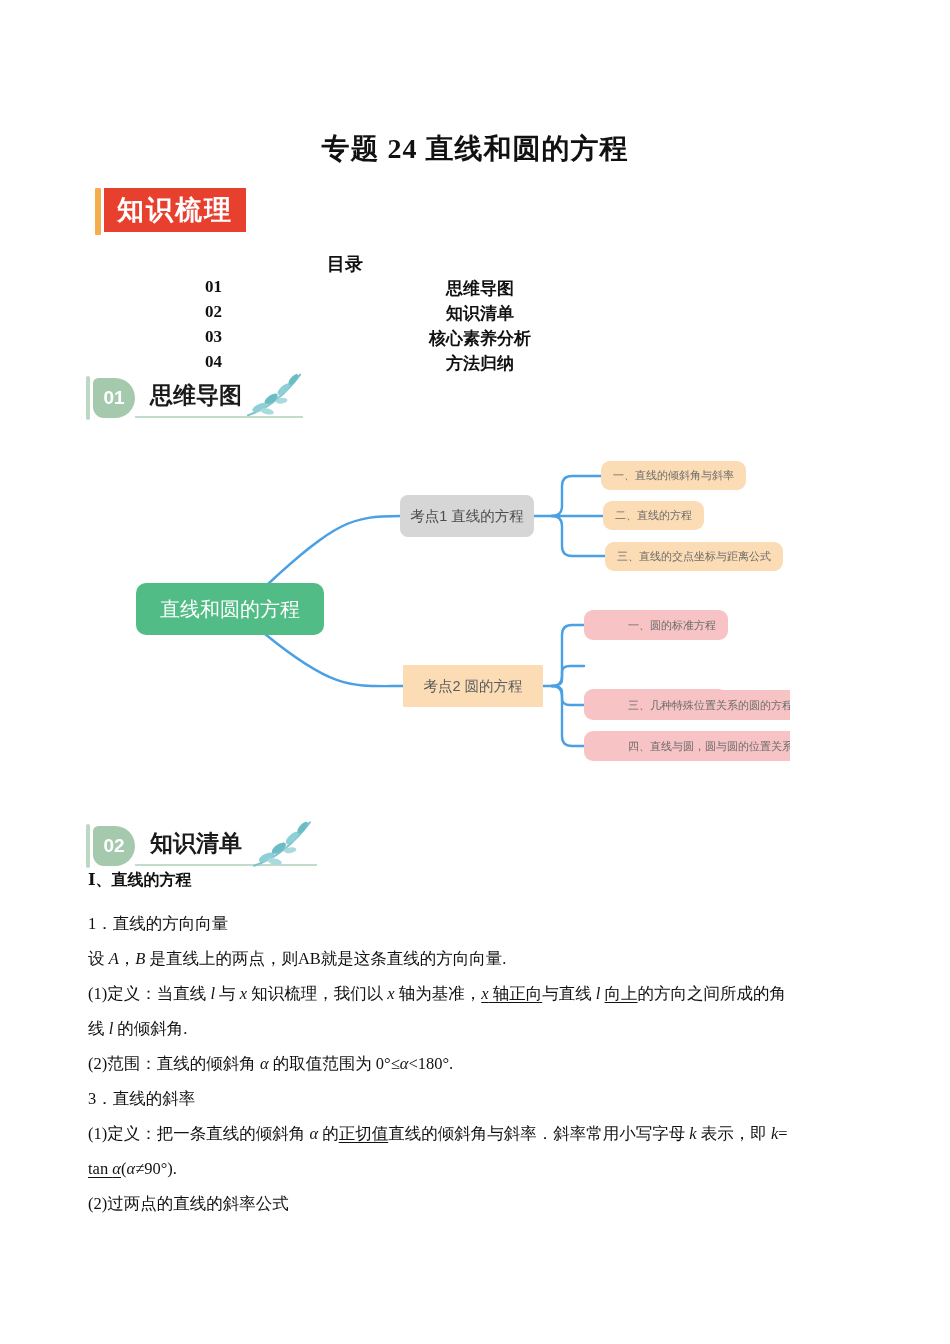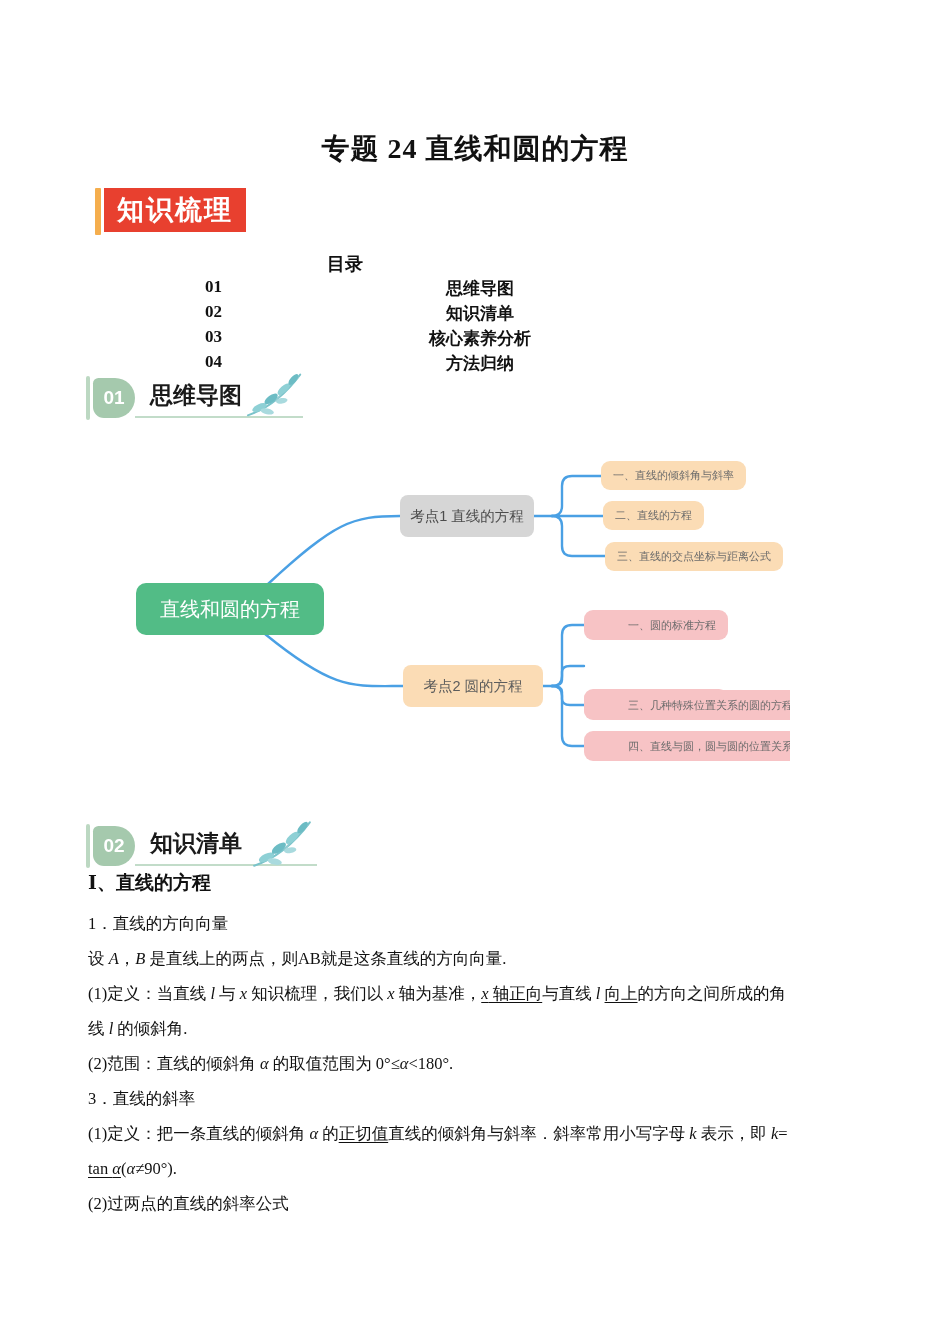--- a/index.html
+++ b/index.html
@@ -39,34 +39,34 @@
   #mindmap{left:100px;top:450px;width:760px;height:330px;
            font-family:"Liberation Sans","DejaVu Sans",sans-serif;}
   #mm-links{position:absolute;left:0;top:0;}
   .mm-node{position:absolute;display:flex;align-items:center;justify-content:center;
            white-space:nowrap;}
   .mm-root{left:20px;top:133px;width:188px;height:52px;background:#52bc86;color:#fff;
            font-size:20px;border-radius:10px;margin-left:16px;}
   .mm-b1{left:300px;top:45px;width:134px;height:42px;background:#d6d6d6;color:#4c4c4c;
          font-size:14.5px;border-radius:8px;}
   .mm-b2{left:303px;top:215px;width:140px;height:42px;background:#fbdcb5;color:#5c5c5c;
-         font-size:14.5px;border-radius:8px;}
+         font-size:14.5px;border-radius:1px;}
   .mm-leaf{height:29px;padding:0 12px;font-size:11px;border-radius:9px;color:#6b6b6b;}
   .peach{background:#fbdcb5;}
   .pink{background:#f7c3c5;padding-left:44px;}
   #mm-c1{left:501px;top:11px;}
   #mm-c2{left:503px;top:51px;}
   #mm-c3{left:505px;top:92px;}
   #mm-d1{left:484px;top:160px;height:30px;}
   #mm-d2{left:484px;top:201px;height:30px;margin-top:38px;}
   #mm-d3{left:484px;top:240px;height:30px;}
   #mm-d4{left:484px;top:281px;height:30px;}
 
   
-  #k-heading{left:88px;top:870px;font-size:19px;font-weight:bold;}
+  #k-heading{left:88px;top:870px;font-size:16px;font-weight:bold;}
   #k-lines{left:88px;top:906px;width:800px;}
   .kline{height:35px;line-height:35px;font-size:16.5px;white-space:nowrap;}
   .kline .i{font-style:italic;}
   .kline .u{text-decoration:underline;text-underline-offset:3px;}
 
   .hidden-defs{position:absolute;width:0;height:0;overflow:hidden;}
 </style>
 </head>
 <body>
 

